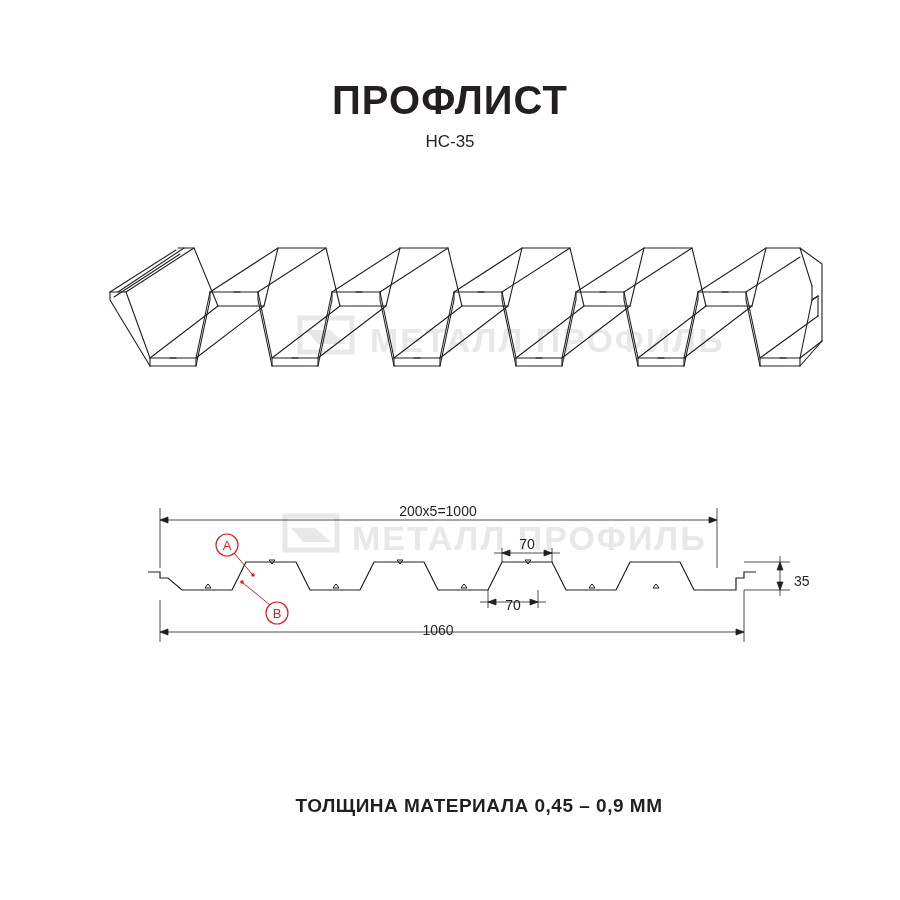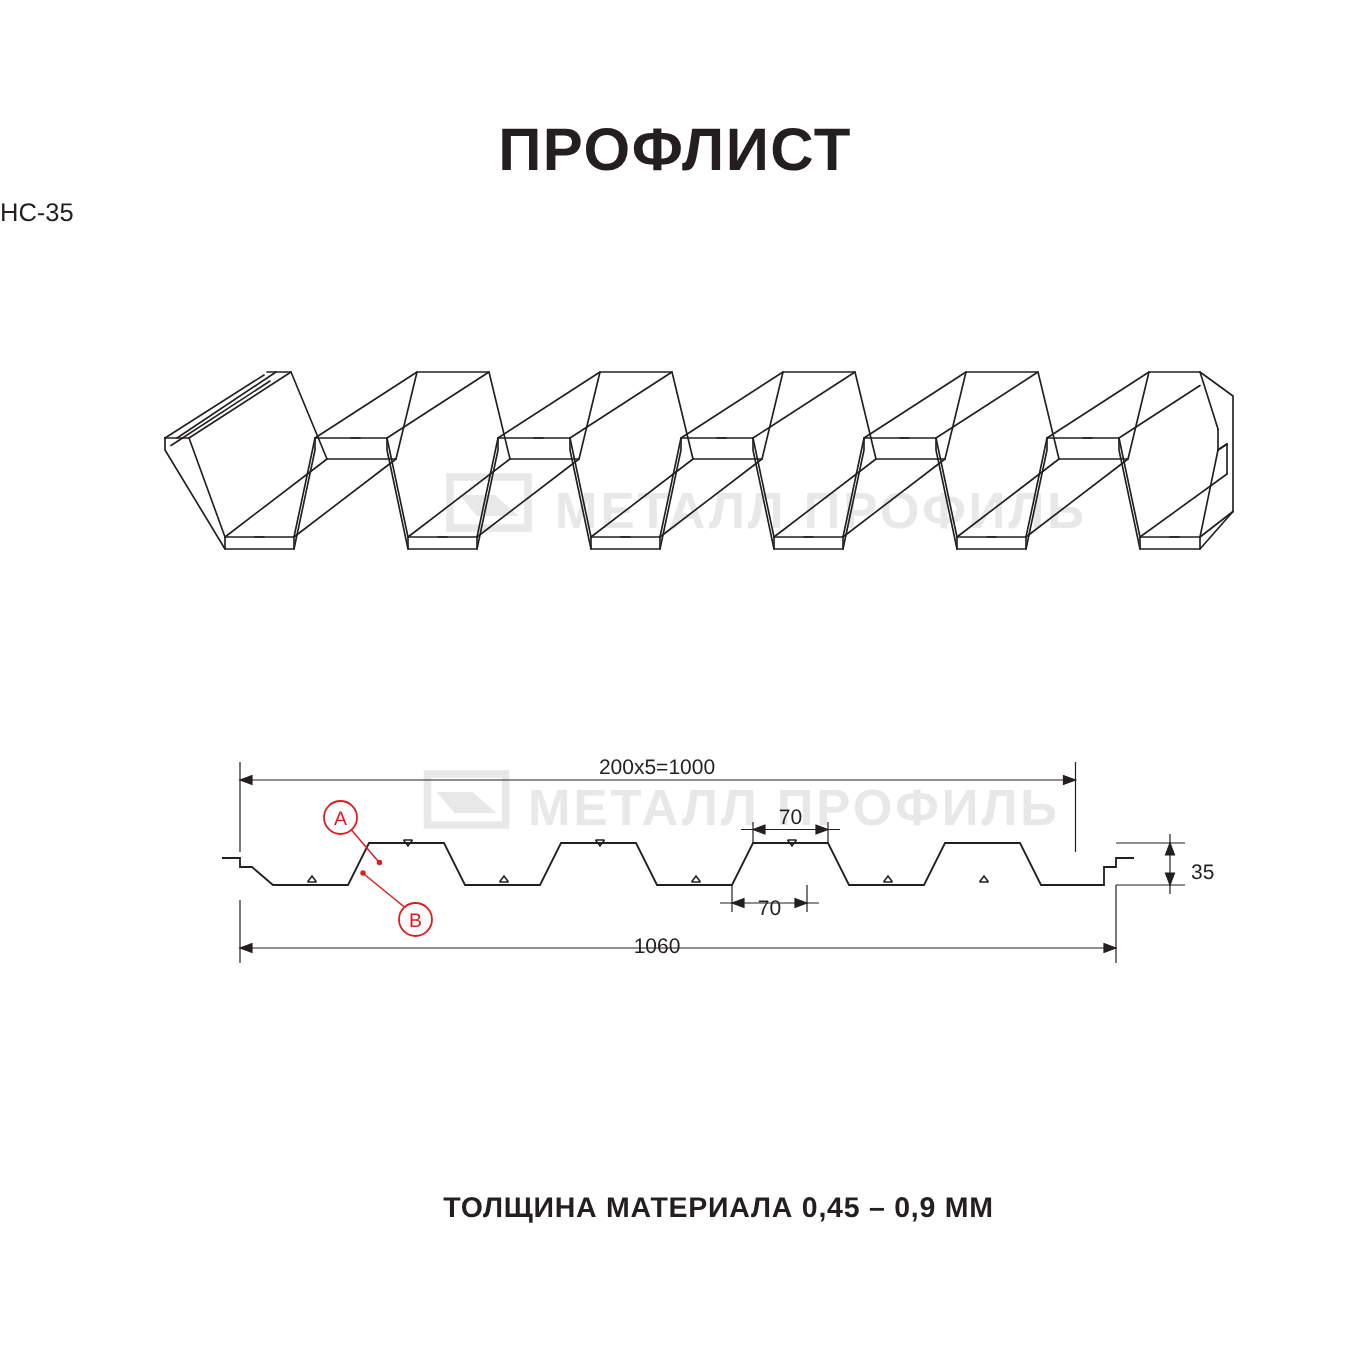--- a/index.html
+++ b/index.html
@@ -30,21 +30,21 @@
     font-size: 40px;
     font-weight: bold;
     letter-spacing: 1px;
     color: #231f20;
   }
   .subtitle {
     position: absolute;
     top: 132px;
     left: 0;
     width: 900px;
-    text-align: left;
+    text-align: center;
     font-size: 17px;
     color: #231f20;
   }
   .footnote {
     position: absolute;
     top: 795px;
     left: 0;
     width: 900px;
     text-align: center;
     font-size: 19px;

